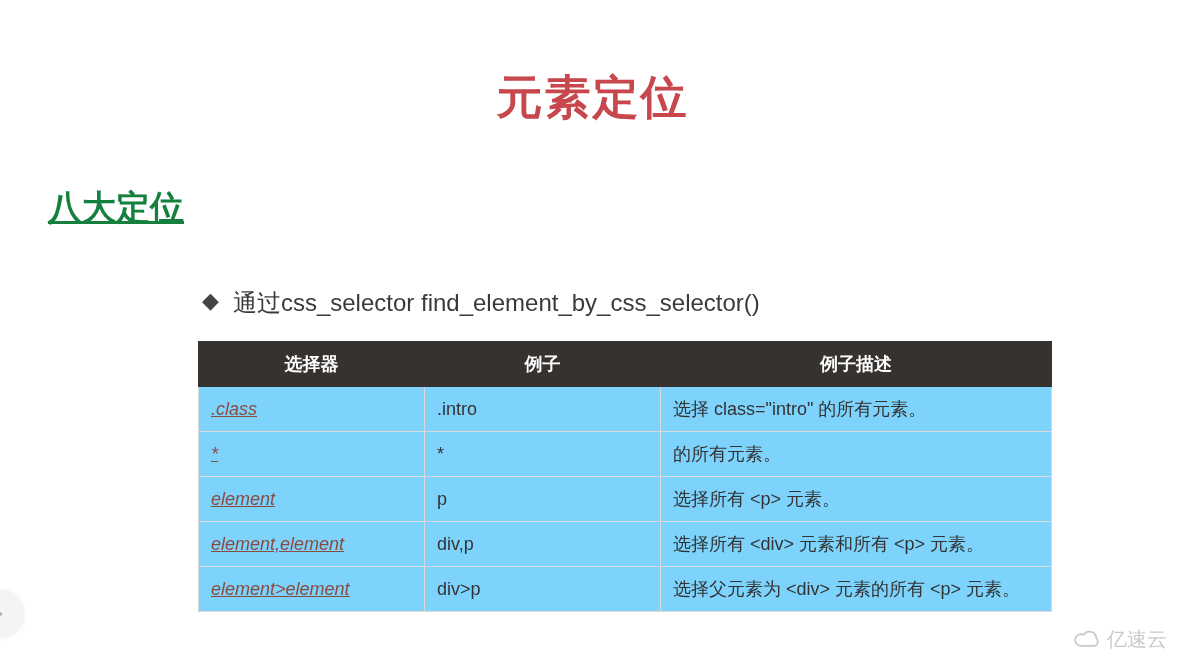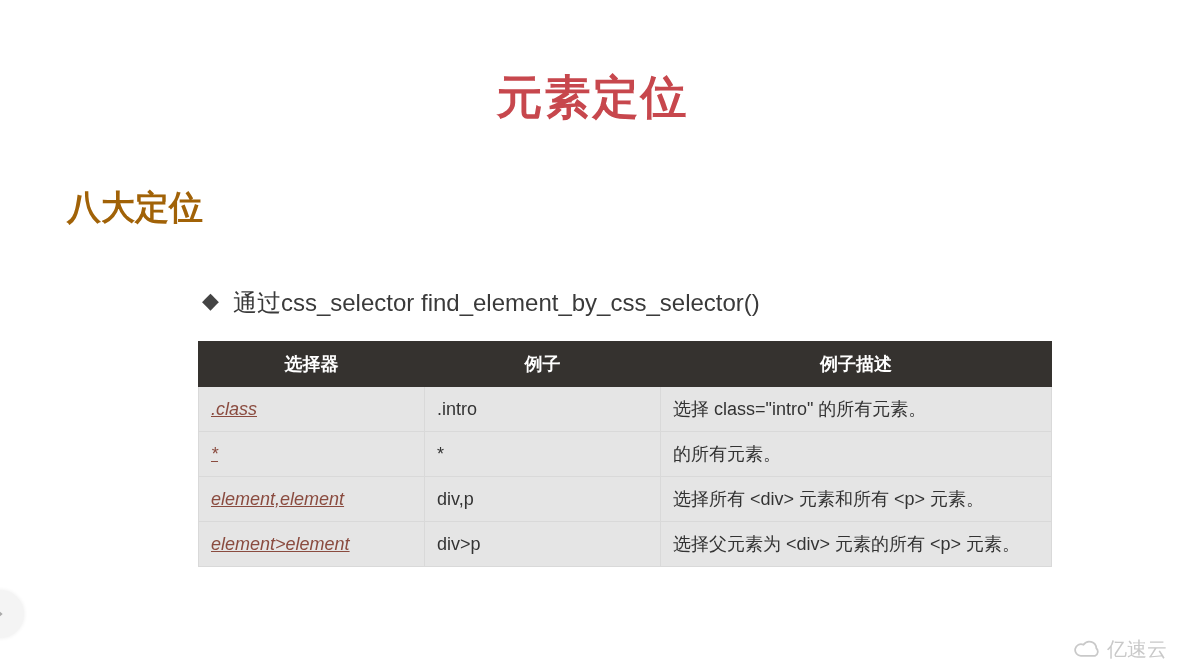--- a/index.html
+++ b/index.html
@@ -15,23 +15,24 @@
       text-align: center;
       padding-top: 67px;
       font-size: 46px;
       font-weight: bold;
       color: #c7474d;
       letter-spacing: 2px;
     }
     .section-title {
       font-size: 34px;
       font-weight: bold;
-      color: #a16207;
-      margin-left: 67px;
+      color: #15803d;
+      margin-left: 48px;
       margin-top: 56px;
+      text-decoration: underline;
     }
     .bullet-wrap {
       display: flex;
       align-items: center;
       margin-left: 202px;
       margin-top: 56px;
     }
     .bullet-icon {
       font-size: 22px;
       color: #444;
@@ -56,34 +57,34 @@
       text-align: center;
       padding: 10px 12px;
       font-weight: bold;
       border: 1px solid #35322f;
     }
     table.sel td {
       border: 1px solid #d9d9d9;
       padding: 10px 12px;
       color: #333;
       vertical-align: middle;
-      background: #e5e5e5;
+      background: #7dd3fc;
     }
     table.sel td.selector a {
       color: #8a4b3f;
       text-decoration: underline;
       font-style: italic;
     }
     table.sel col.c1 { width: 226px; }
     table.sel col.c2 { width: 236px; }
     table.sel col.c3 { width: auto; }
     .watermark {
       position: absolute;
       right: 18px;
-      bottom: 0;
+      bottom: 10px;
       display: flex;
       align-items: center;
       color: #c9c9c9;
       font-size: 20px;
       gap: 6px;
     }
     .watermark svg { width: 28px; height: 20px; }
     .nav-arrow {
       position: absolute;
       left: -24px;
@@ -130,20 +131,25 @@
       <td class="selector"><a href="#">.class</a></td>
       <td>.intro</td>
       <td>选择 class="intro" 的所有元素。</td>
     </tr>
     <tr>
       <td class="selector"><a href="#">*</a></td>
       <td>*</td>
       <td>的所有元素。</td>
     </tr>
     <tr>
+      <td class="selector"><a href="#">element</a></td>
+      <td>p</td>
+      <td>选择所有 &lt;p&gt; 元素。</td>
+    </tr>
+    <tr>
       <td class="selector"><a href="#">element,element</a></td>
       <td>div,p</td>
       <td>选择所有 &lt;div&gt; 元素和所有 &lt;p&gt; 元素。</td>
     </tr>
     <tr>
       <td class="selector"><a href="#">element&gt;element</a></td>
       <td>div&gt;p</td>
       <td>选择父元素为 &lt;div&gt; 元素的所有 &lt;p&gt; 元素。</td>
     </tr>
   </tbody>

